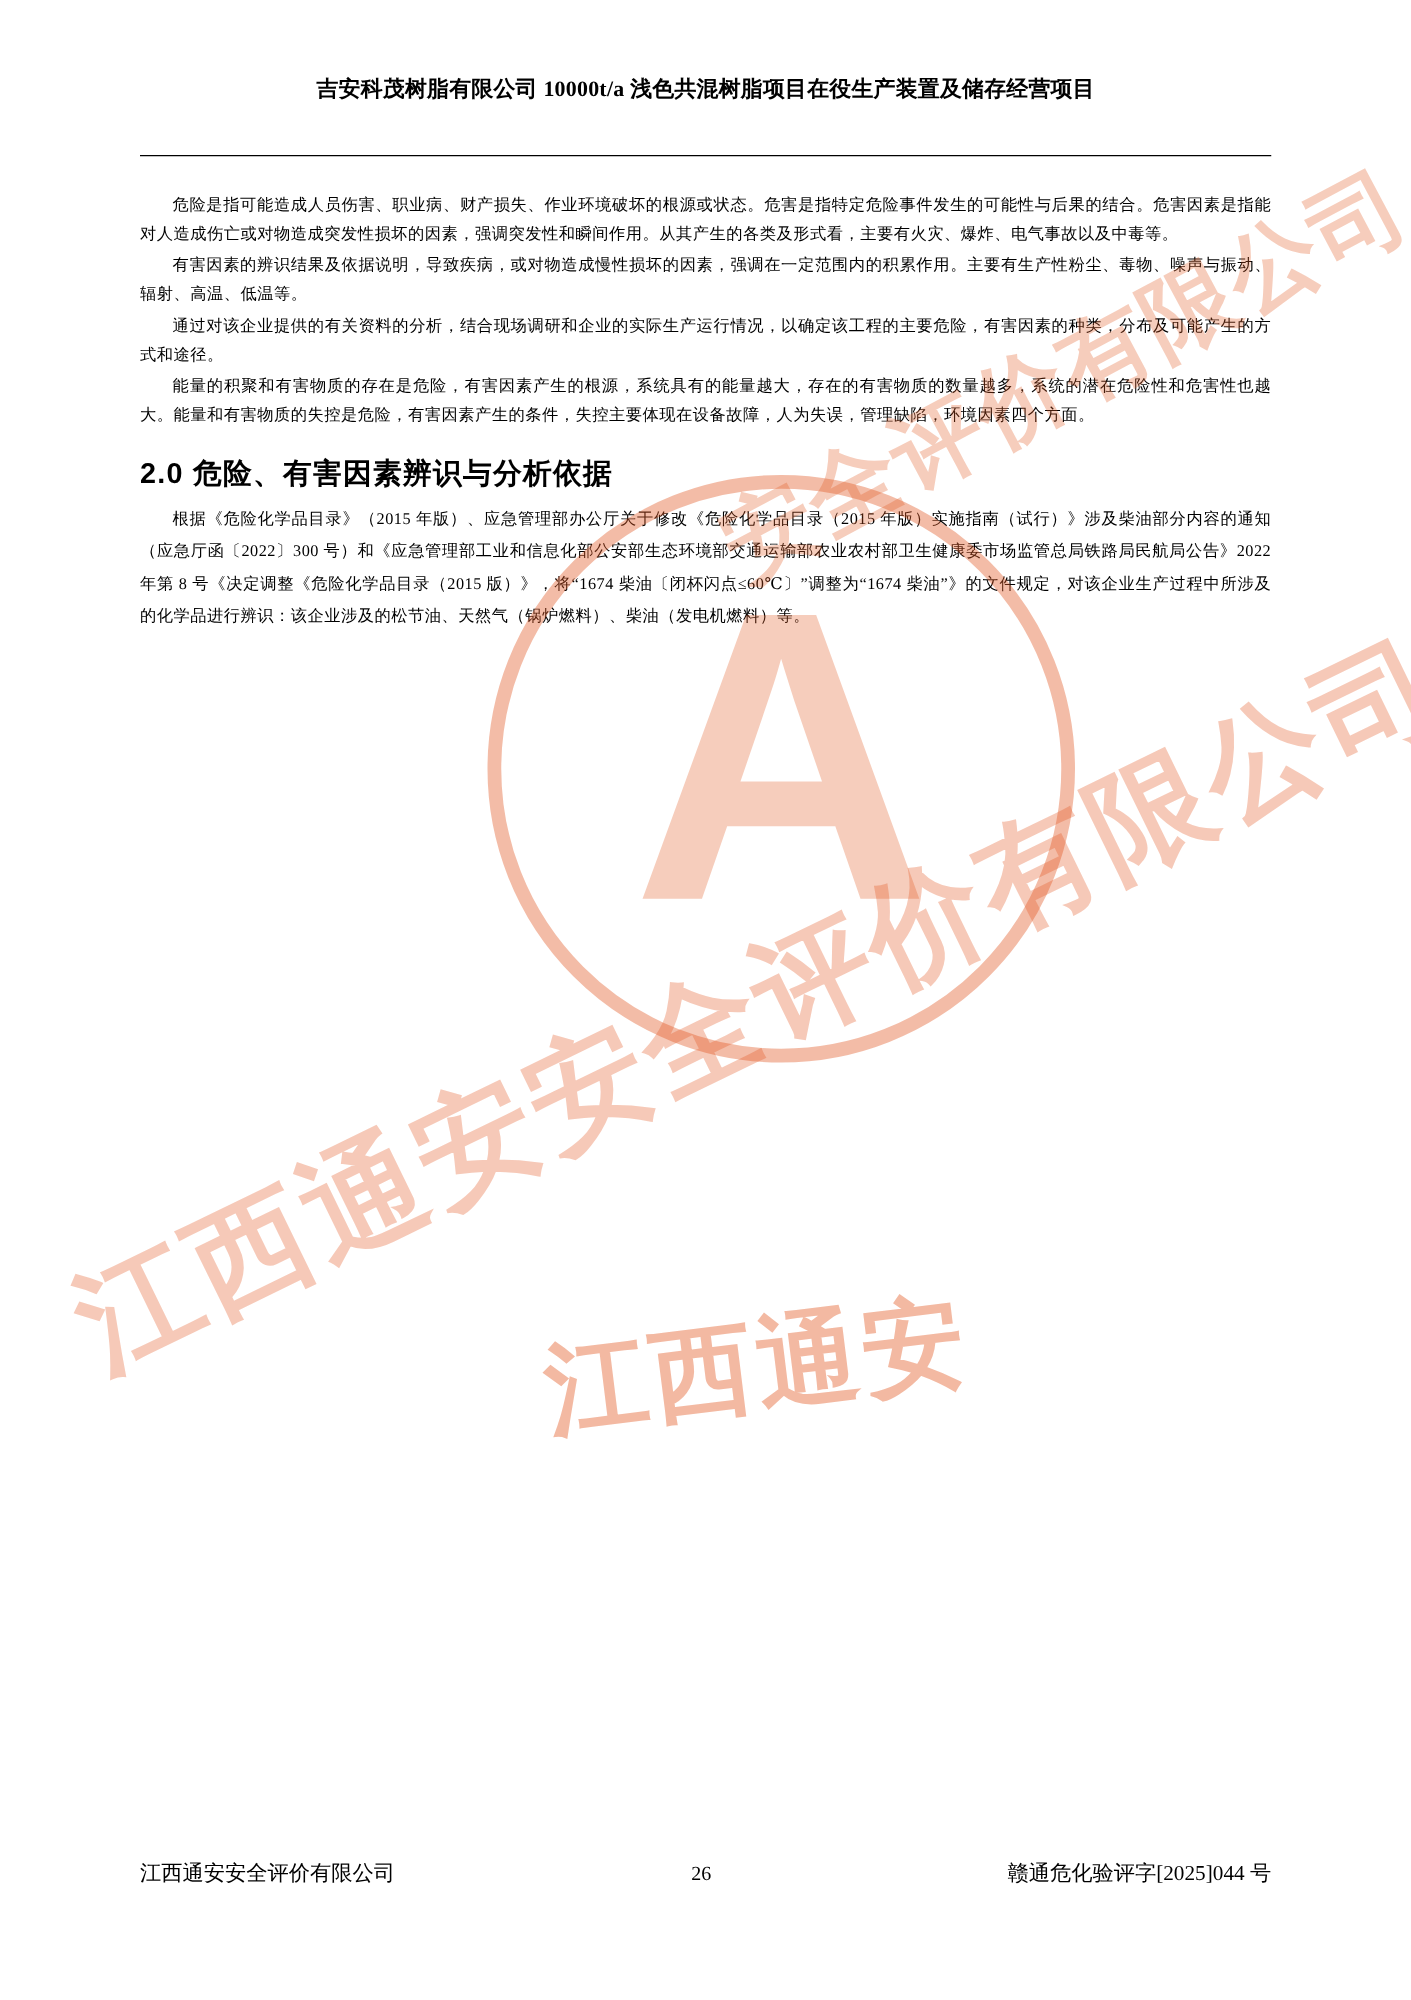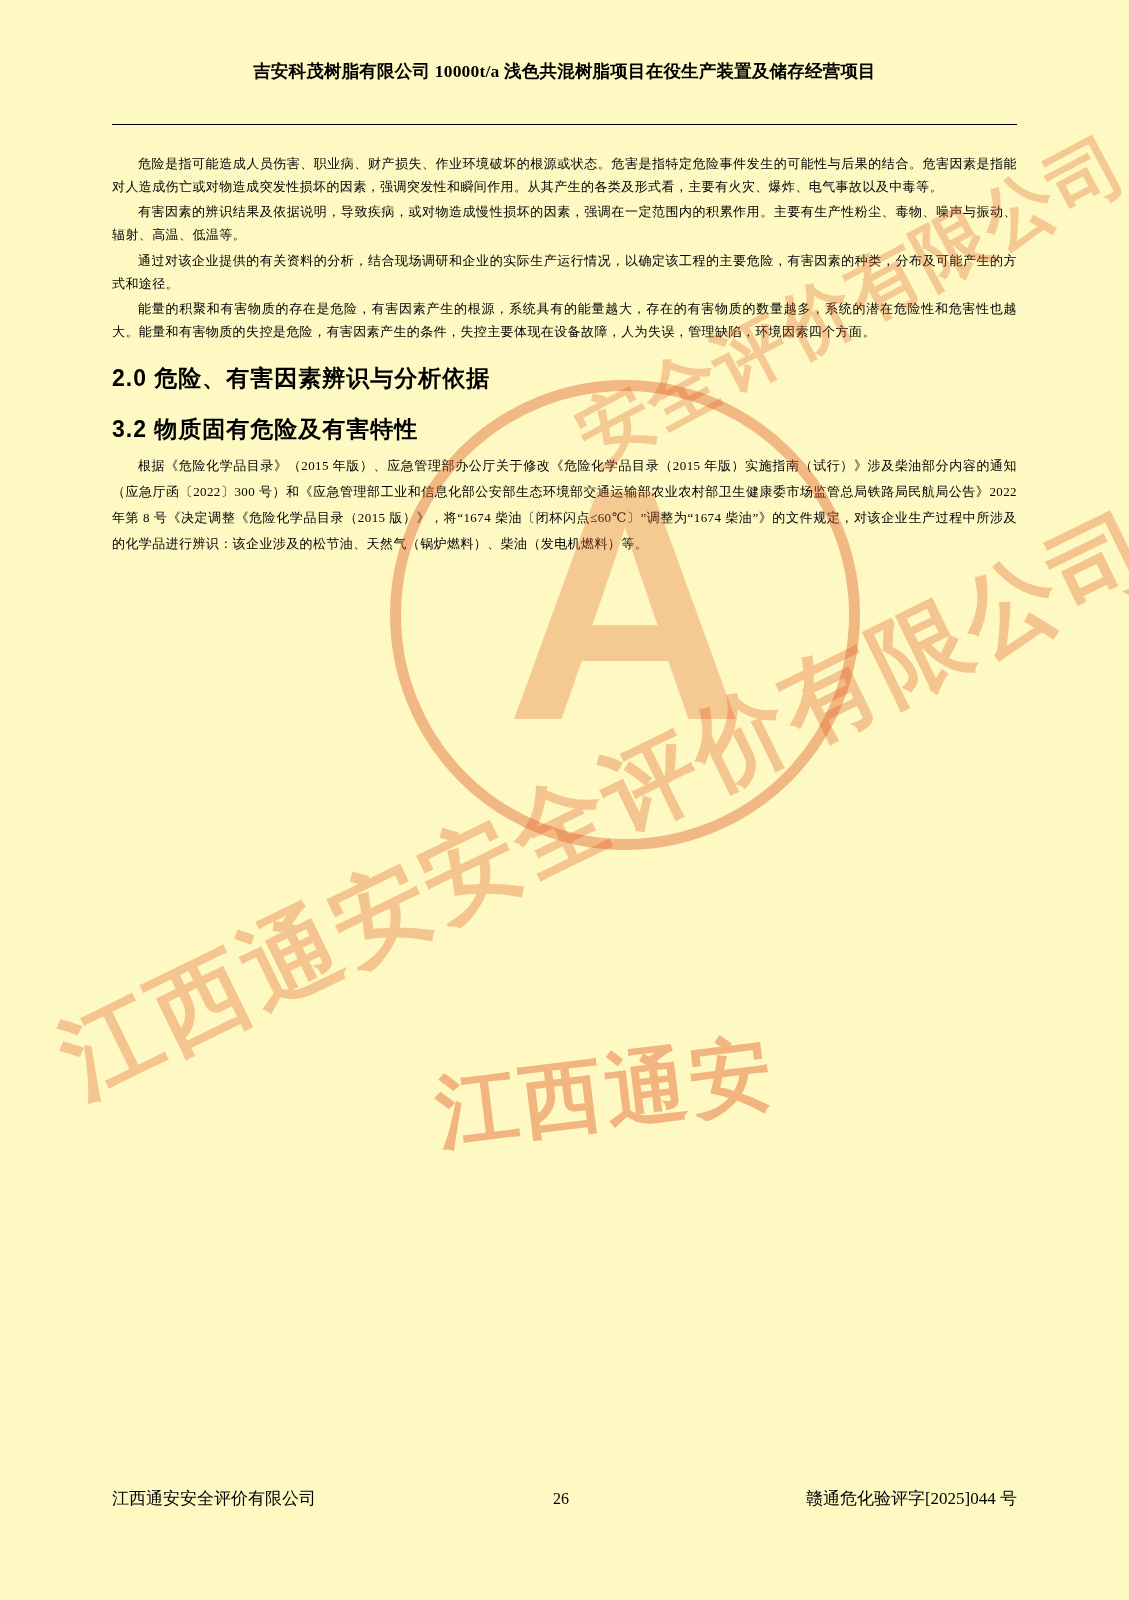--- a/index.html
+++ b/index.html
@@ -4,21 +4,21 @@
 <style>
   html, body {
     margin: 0;
     padding: 0;
     background: #b0b0b0;
   }
   .page {
     position: relative;
     width: 1129px;
     height: 1600px;
-    background: #fef9c3;
+    background: #ffffff;
     margin: 0 auto;
     overflow: hidden;
     font-family: "Liberation Serif", "DejaVu Serif", serif;
     color: #000;
   }
 
   
   .header {
     position: absolute;
     left: 112px;
@@ -177,21 +177,20 @@
   <div class="content">
 
 
     <p class="para">危险是指可能造成人员伤害、职业病、财产损失、作业环境破坏的根源或状态。危害是指特定危险事件发生的可能性与后果的结合。危害因素是指能对人造成伤亡或对物造成突发性损坏的因素，强调突发性和瞬间作用。从其产生的各类及形式看，主要有火灾、爆炸、电气事故以及中毒等。</p>
     <p class="para">有害因素的辨识结果及依据说明，导致疾病，或对物造成慢性损坏的因素，强调在一定范围内的积累作用。主要有生产性粉尘、毒物、噪声与振动、辐射、高温、低温等。</p>
     <p class="para">通过对该企业提供的有关资料的分析，结合现场调研和企业的实际生产运行情况，以确定该工程的主要危险，有害因素的种类，分布及可能产生的方式和途径。</p>
     <p class="para">能量的积聚和有害物质的存在是危险，有害因素产生的根源，系统具有的能量越大，存在的有害物质的数量越多，系统的潜在危险性和危害性也越大。能量和有害物质的失控是危险，有害因素产生的条件，失控主要体现在设备故障，人为失误，管理缺陷，环境因素四个方面。</p>
 
     <h2 class="section">2.0 危险、有害因素辨识与分析依据</h2>
 
-    <h2 class="section">3.2 物质固有危险及有害特性</h2>
     <p class="para loose">根据《危险化学品目录》（2015 年版）、应急管理部办公厅关于修改《危险化学品目录（2015 年版）实施指南（试行）》涉及柴油部分内容的通知（应急厅函〔2022〕300 号）和《应急管理部工业和信息化部公安部生态环境部交通运输部农业农村部卫生健康委市场监管总局铁路局民航局公告》2022 年第 8 号《决定调整《危险化学品目录（2015 版）》，将“1674 柴油〔闭杯闪点≤60℃〕”调整为“1674 柴油”》的文件规定，对该企业生产过程中所涉及的化学品进行辨识：该企业涉及的松节油、天然气（锅炉燃料）、柴油（发电机燃料）等。</p>
 
   </div>
 
   <div class="watermark">
     <div class="wm-ring"></div>
     <div class="wm-letter">A</div>
     <div class="wm-text-upper">安全评价有限公司</div>
     <div class="wm-text-diag">江西通安安全评价有限公司</div>
     <div class="wm-text-mid">江西通安</div>

